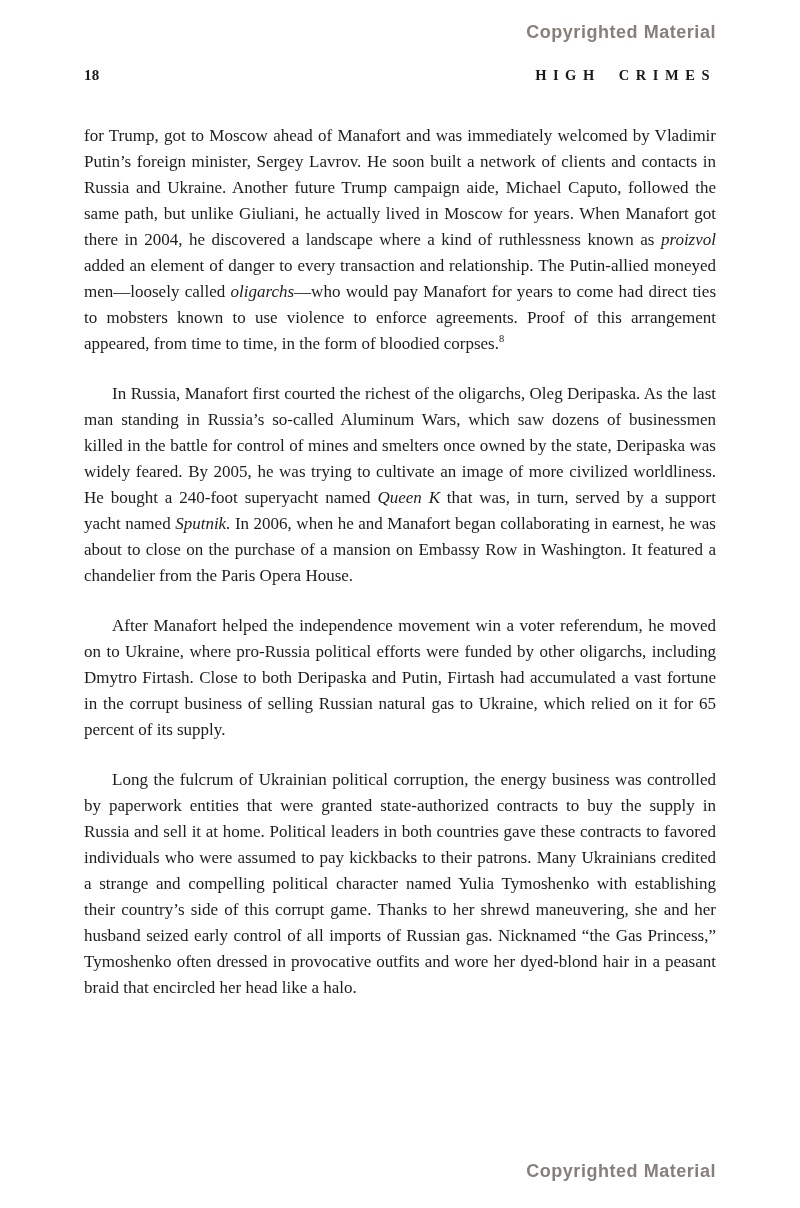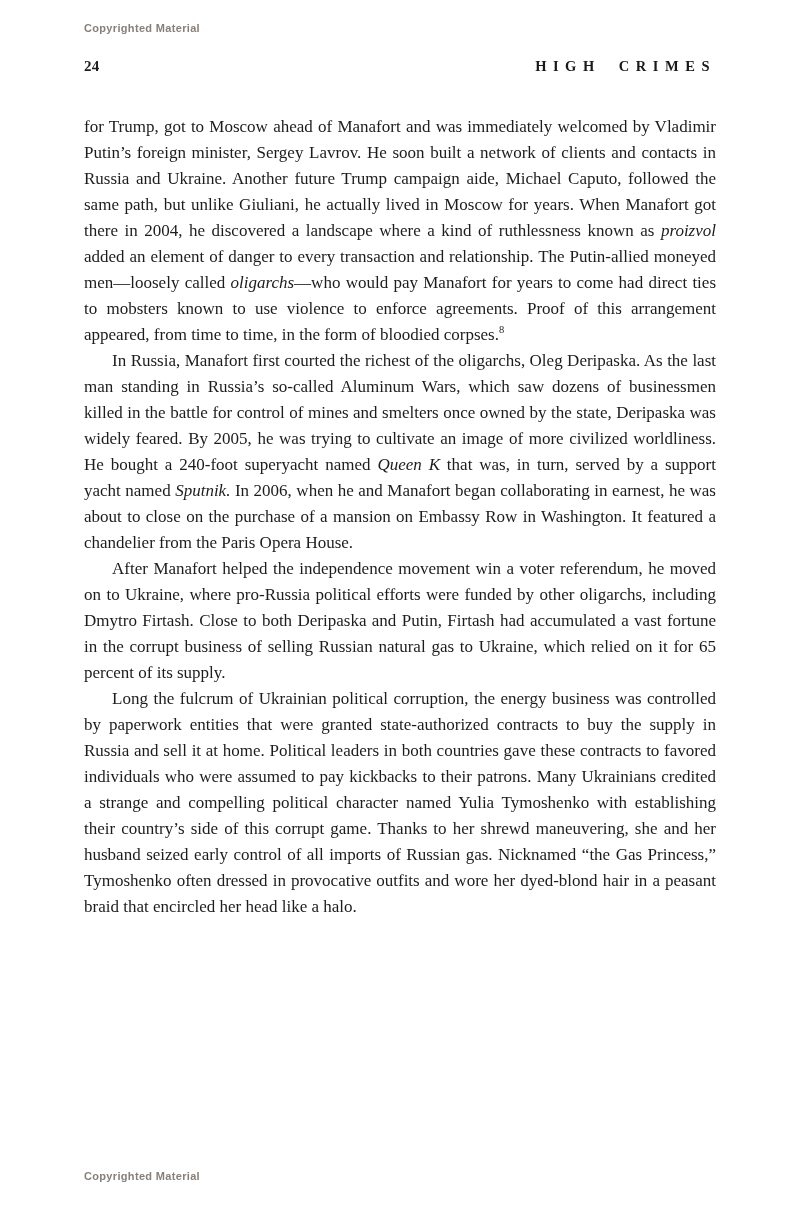--- a/index.html
+++ b/index.html
@@ -14,24 +14,24 @@
     margin: 0 auto;
     background: #ffffff;
     box-sizing: border-box;
     padding: 22px 84px 0 84px;
     display: flex;
     flex-direction: column;
     font-family: "Liberation Serif", serif;
     color: #1c1c1c;
   }
   .copyright {
-    text-align: left;
+    text-align: right;
     font-family: "Liberation Sans", sans-serif;
     font-weight: bold;
-    font-size: 11px;
+    font-size: 18px;
     letter-spacing: 0.03em;
     color: #87807a;
   }
   .copyright.top {
     margin-bottom: 24px;
   }
   .copyright.bottom {
     margin-top: auto;
     padding-top: 18px;
     padding-bottom: 26px;
@@ -64,37 +64,38 @@
     line-height: 26px;
     text-align: justify;
     hyphens: auto;
     -webkit-hyphens: auto;
   }
   .body-text p.para {
     margin: 0;
   }
   .body-text p.para.indent {
     text-indent: 28px;
+    margin-top: 24px;
   }
   .body-text em {
   }
   .body-text sup {
     font-size: 0.62em;
     line-height: 0;
     vertical-align: super;
   }
 </style>
 </head>
 <body>
 
 <div class="page">
   <div class="copyright top">Copyrighted Material</div>
 
   <header class="running-header">
-    <span class="page-number">24</span>
+    <span class="page-number">18</span>
     <span class="running-title">HIGH CRIMES</span>
   </header>
 
   <main class="body-text">
       <p class="para"><span>for Trump, got to Moscow ahead of Manafort and was immediately welcomed by Vladimir Putin’s foreign minister, Sergey Lavrov. He soon built a network of clients and contacts in Russia and Ukraine. Another future Trump campaign aide, Michael Caputo, followed the same path, but unlike Giuliani, he actually lived in Moscow for years. When Manafort got there in 2004, he discovered a landscape where a kind of ruthlessness known as </span><em>proizvol</em><span> added an element of danger to every transaction and relationship. The Putin-allied moneyed men—loosely called </span><em>oligarchs</em><span>—who would pay Manafort for years to come had direct ties to mobsters known to use violence to enforce agreements. Proof of this arrangement appeared, from time to time, in the form of bloodied corpses.</span><sup>8</sup></p>
       <p class="para indent"><span>In Russia, Manafort first courted the richest of the oligarchs, Oleg Deripaska. As the last man standing in Russia’s so-called Aluminum Wars, which saw dozens of businessmen killed in the battle for control of mines and smelters once owned by the state, Deripaska was widely feared. By 2005, he was trying to cultivate an image of more civilized worldliness. He bought a 240-foot superyacht named </span><em>Queen K</em><span> that was, in turn, served by a support yacht named </span><em>Sputnik.</em><span> In 2006, when he and Manafort began collaborating in earnest, he was about to close on the purchase of a mansion on Embassy Row in Washington. It featured a chandelier from the Paris Opera House.</span></p>
       <p class="para indent"><span>After Manafort helped the independence movement win a voter referendum, he moved on to Ukraine, where pro-Russia political efforts were funded by other oligarchs, including Dmytro Firtash. Close to both Deripaska and Putin, Firtash had accumulated a vast fortune in the corrupt business of selling Russian natural gas to Ukraine, which relied on it for 65 percent of its supply.</span></p>
       <p class="para indent"><span>Long the fulcrum of Ukrainian political corruption, the energy business was controlled by paperwork entities that were granted state-authorized contracts to buy the supply in Russia and sell it at home. Political leaders in both countries gave these contracts to favored individuals who were assumed to pay kickbacks to their patrons. Many Ukrainians credited a strange and compelling political character named Yulia Tymoshenko with establishing their country’s side of this corrupt game. Thanks to her shrewd maneuvering, she and her husband seized early control of all imports of Russian gas. Nicknamed “the Gas Princess,” Tymoshenko often dressed in provocative outfits and wore her dyed-blond hair in a peasant braid that encircled her head like a halo.</span></p>
     </main>
 

